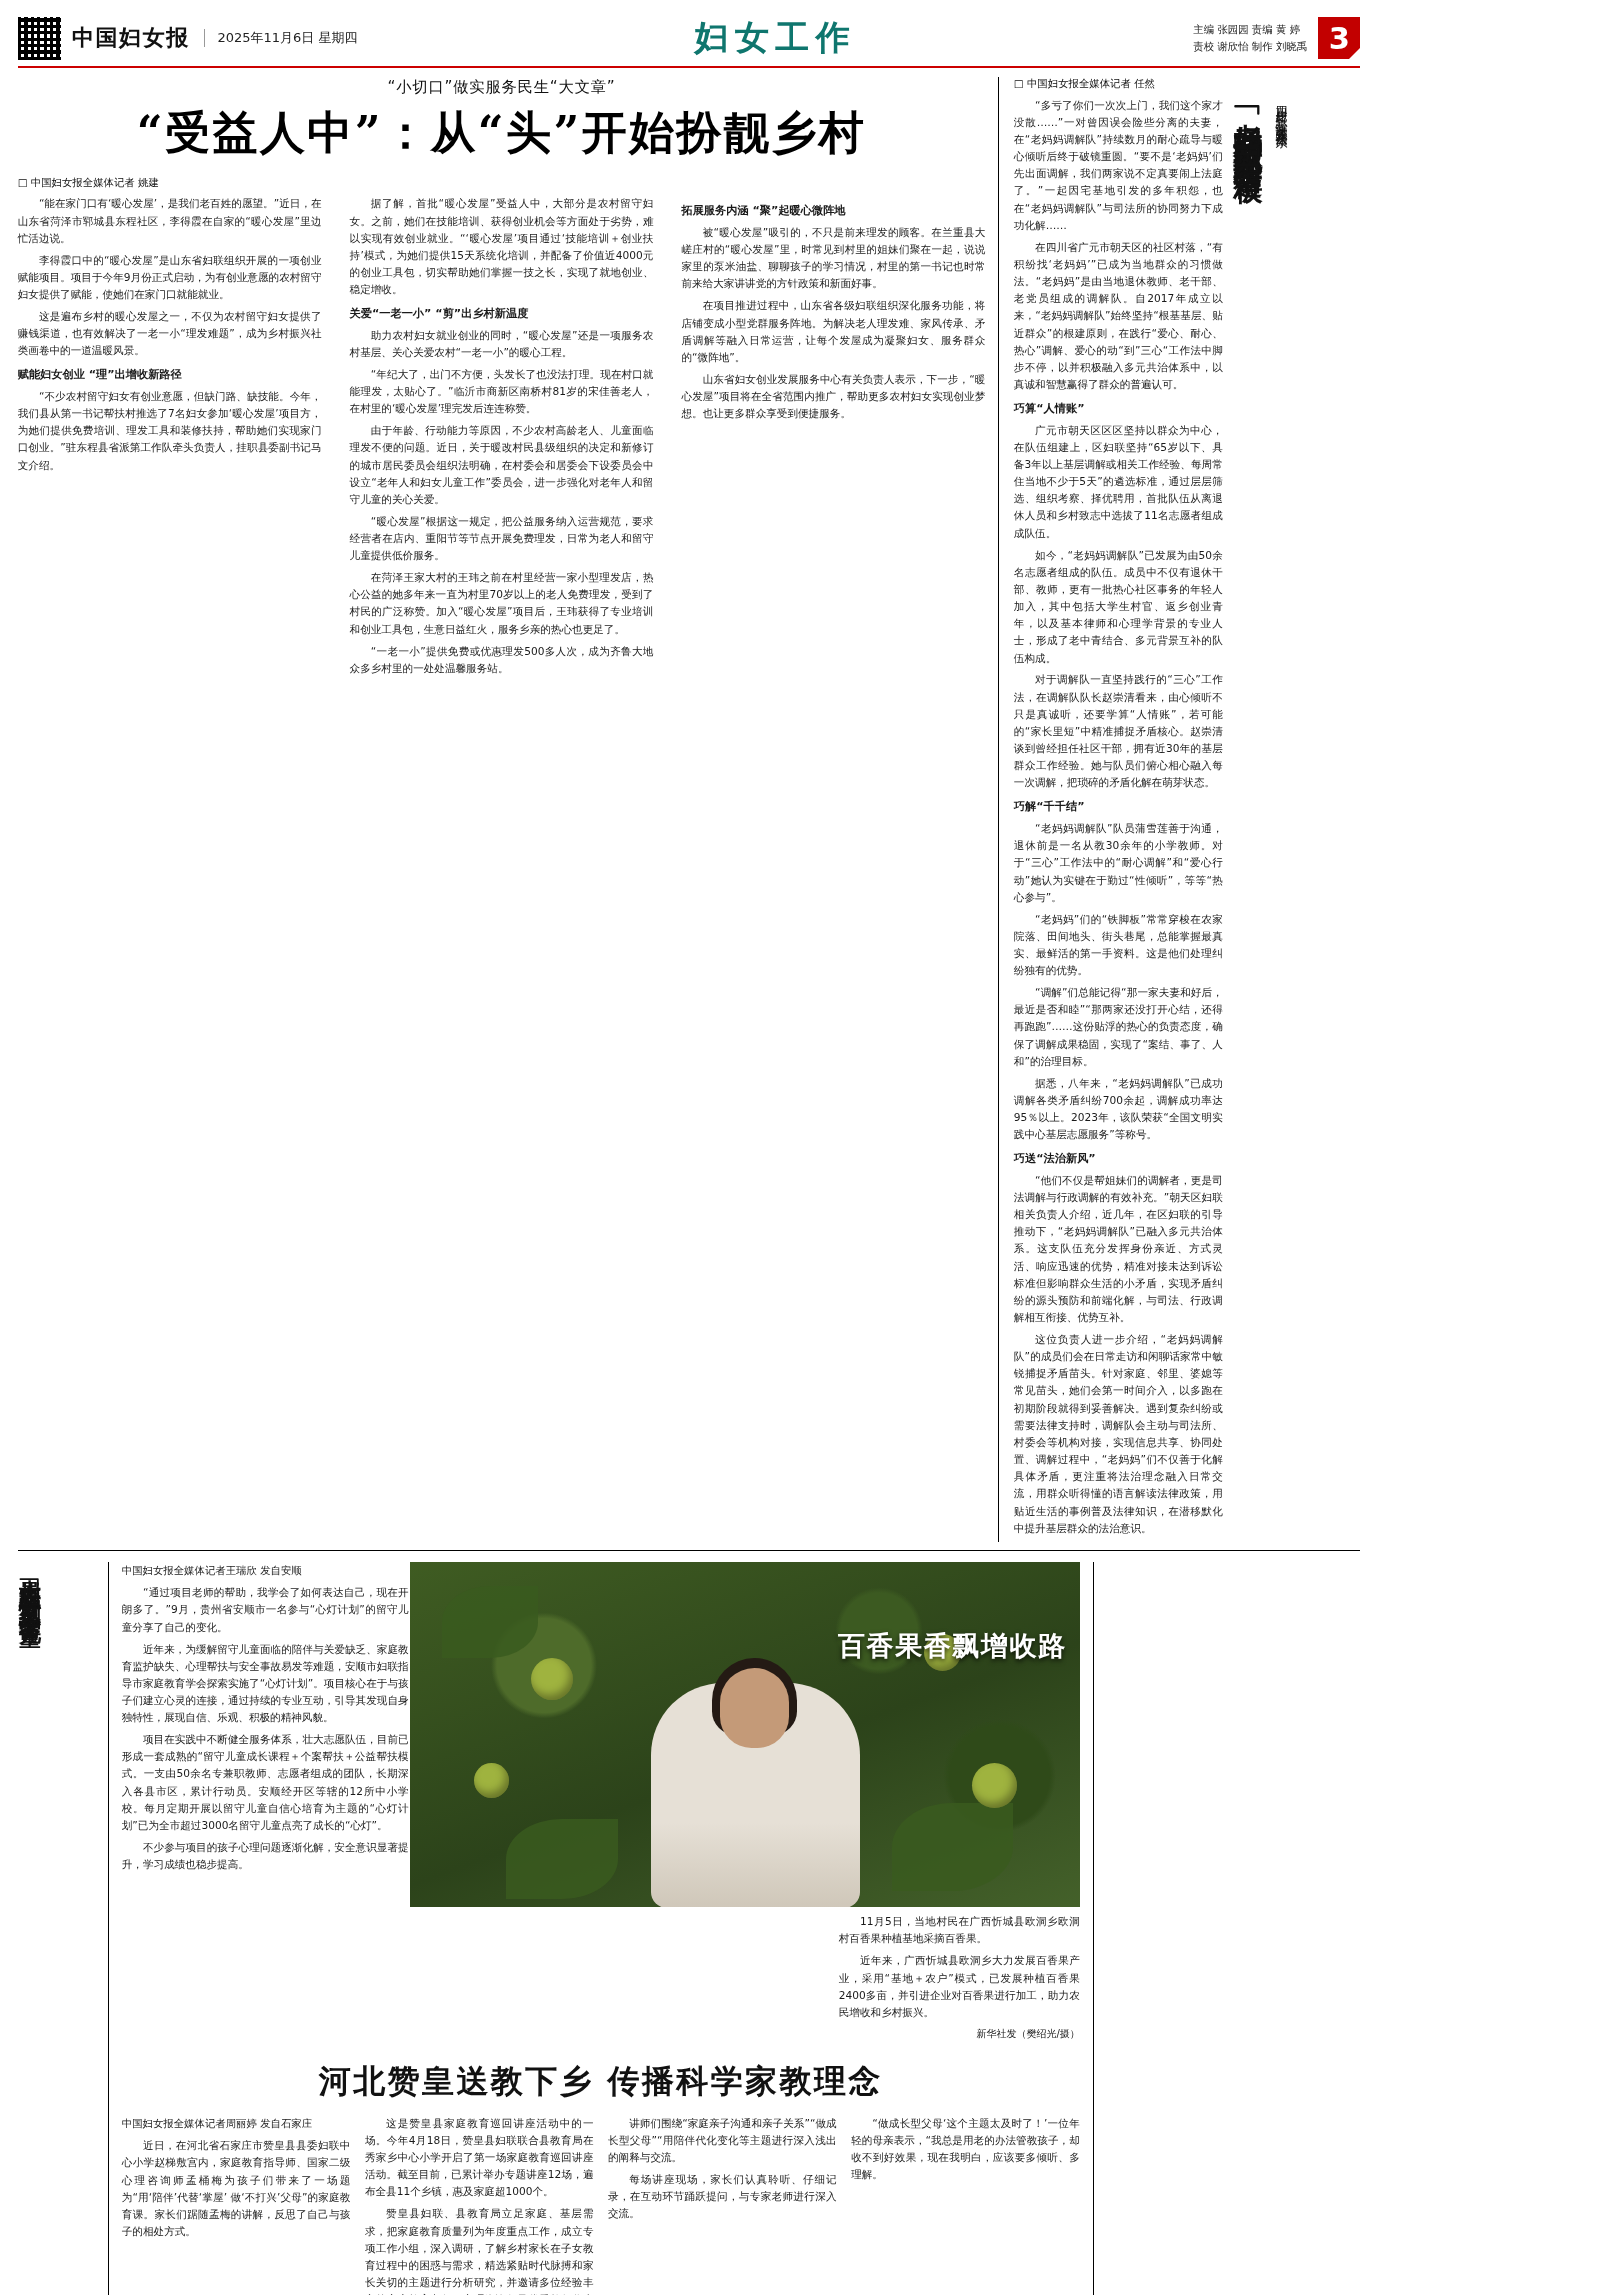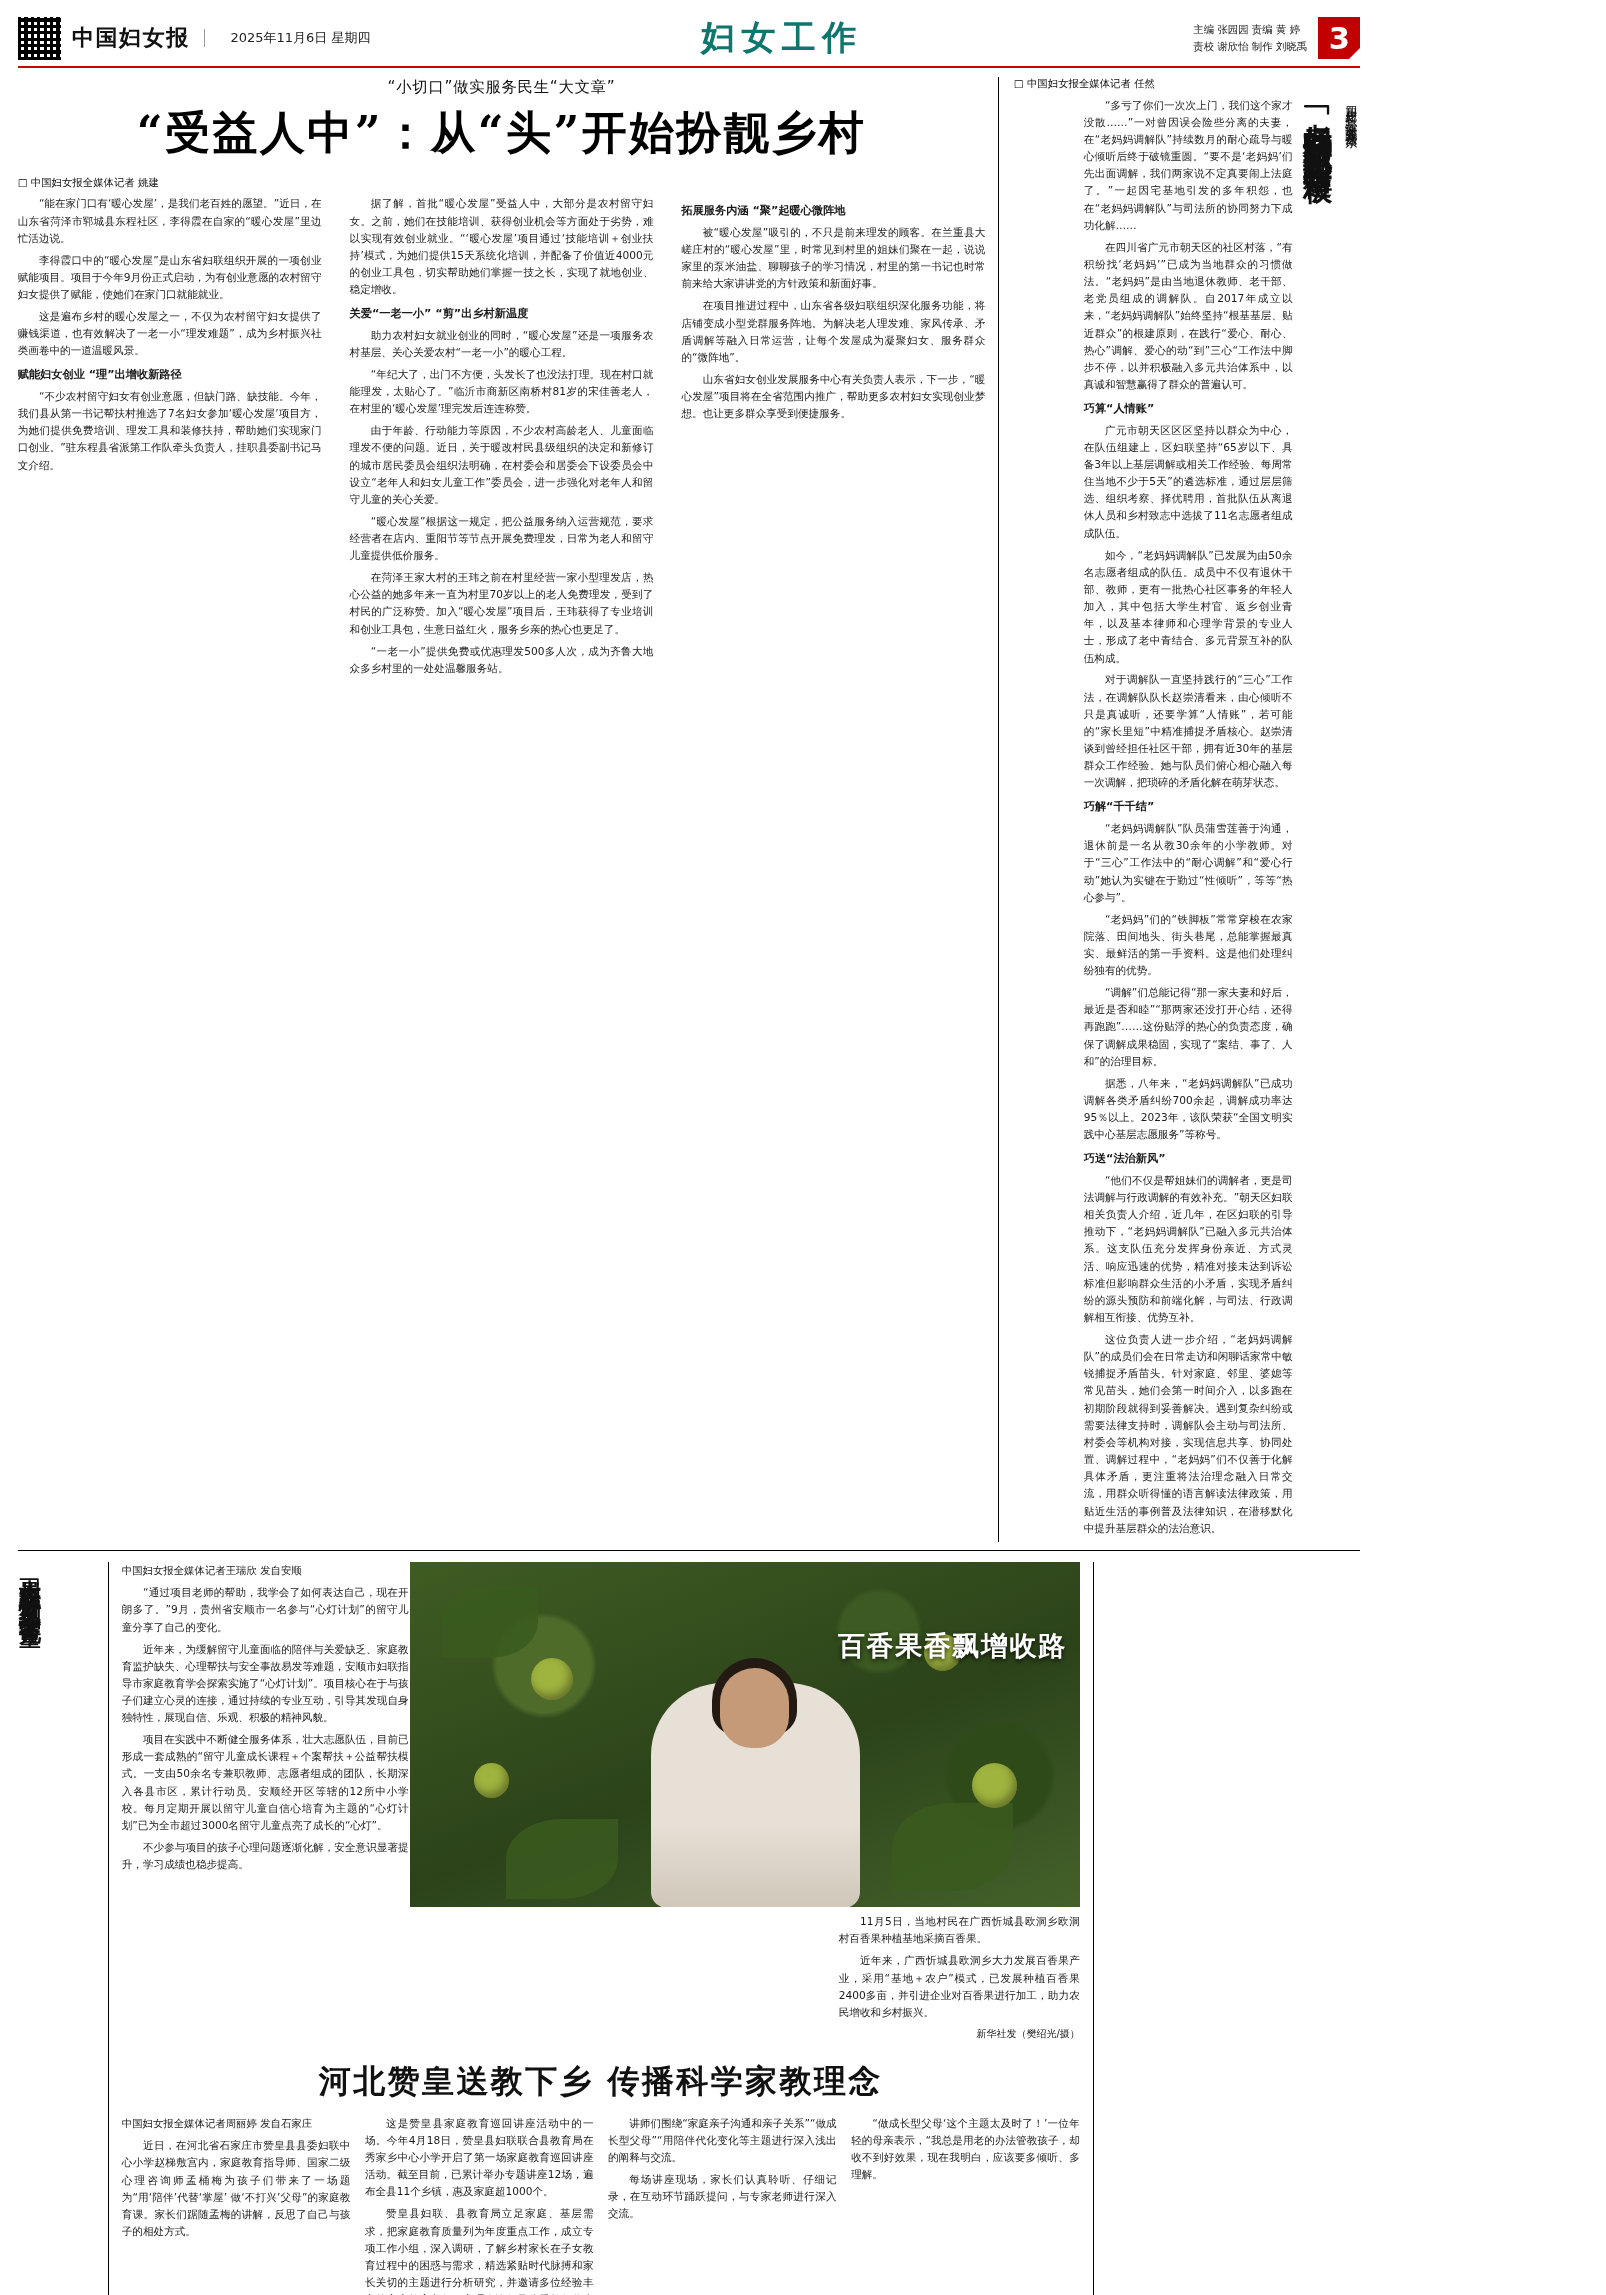--- a/index.html
+++ b/index.html
@@ -12,21 +12,21 @@
   }
   .page { width:1378px; height:2295px; padding:14.5px 17.7px 8px 17.7px; position:relative; }
 
   
   .masthead { display:flex; align-items:center; height:53px; border-bottom:2.4px solid #c00; padding-bottom:3.2px;}
   .qr { width:43px;height:43px;background:
       repeating-linear-gradient(0deg,#000 0 3.2px,#fff 3.2px 6.4px),
       repeating-linear-gradient(90deg,#000 0 3.2px,transparent 3.2px 6.4px);
       background-blend-mode:multiply; margin-right:11.2px;}
   .paper-name { font-family:"DejaVu Serif", serif; font-weight:bold; font-size:22px; letter-spacing:1.6px; color:#111; white-space:nowrap;}
-  .mh-date { font-size:13px; color:#222; border-left:1.6px solid #999; padding-left:25px; margin-left:14.5px; white-space:nowrap;}
+  .mh-date { font-size:13px; color:#222; border-left:1.6px solid #999; padding-left:12px; margin-left:14.5px; white-space:nowrap;}
   .mh-center { flex:1; text-align:center; }
   .mh-title { font-family:"DejaVu Serif",serif; font-weight:bold; font-size:34px; color:#0f766e; letter-spacing:6.4px; }
   .mh-right { font-size:10.4px; line-height:1.7; color:#222; text-align:left; white-space:nowrap; margin-right:11.2px;}
   .pagenum-box { width:42px;height:42px;background:#c20000;color:#fff;font-size:30.5px;font-weight:bold;
       display:flex;align-items:center;justify-content:center; position:relative;}
   .pagenum-box:after{content:"";position:absolute;right:0;bottom:0;border-left:11.2px solid transparent;border-bottom:11.2px solid #fff;}
 
   
   .col-text { font-size:10.6px; line-height:1.62; text-align:justify; color:#1a1a1a; }
   .col-text p { margin:0 0 4.8px 0; text-indent:2em; }
@@ -41,21 +41,21 @@
   .right-block { width:418px; padding-left:14.5px; }
 
   .kicker { text-align:center; font-size:15.3px; letter-spacing:0.8px; margin-bottom:4.8px; color:#111;}
   .headline-main { text-align:center; font-family:"DejaVu Serif",serif; font-weight:bold;
       font-size:45px; letter-spacing:2.4px; margin:3.2px 0 13px; color:#000; }
 
   .three-col { display:flex; gap:28px; }
   .three-col .c { width:calc((100% - 32px)/3); }
 
   
-  .vert-wrap { display:flex; flex-direction:row-reverse; gap:8px;}
+  .vert-wrap { display:flex; flex-direction:row-reverse; gap:8px;justify-content:flex-end;}
   .vert-title { writing-mode:vertical-rl; text-orientation:upright; font-family:"DejaVu Serif",serif;
       font-weight:bold; font-size:29px; letter-spacing:3.2px; line-height:1.16; }
   .vert-sub { writing-mode:vertical-rl; text-orientation:upright; font-size:12px; letter-spacing:1.6px; line-height:1.5; align-self:flex-start;}
 
   
   .mid-wrap { display:flex; margin-top:11.2px; }
   .mid-left { width:149px; padding-right:9.6px; border-right:0.8px solid #000;}
   .vert-title2 { writing-mode:vertical-rl; text-orientation:upright; font-family:"DejaVu Serif",serif;
       font-weight:bold; font-size:22px; letter-spacing:2.4px; line-height:1.2; height:611px;}
   .mid-center { width:984px; padding:0 13px; }

